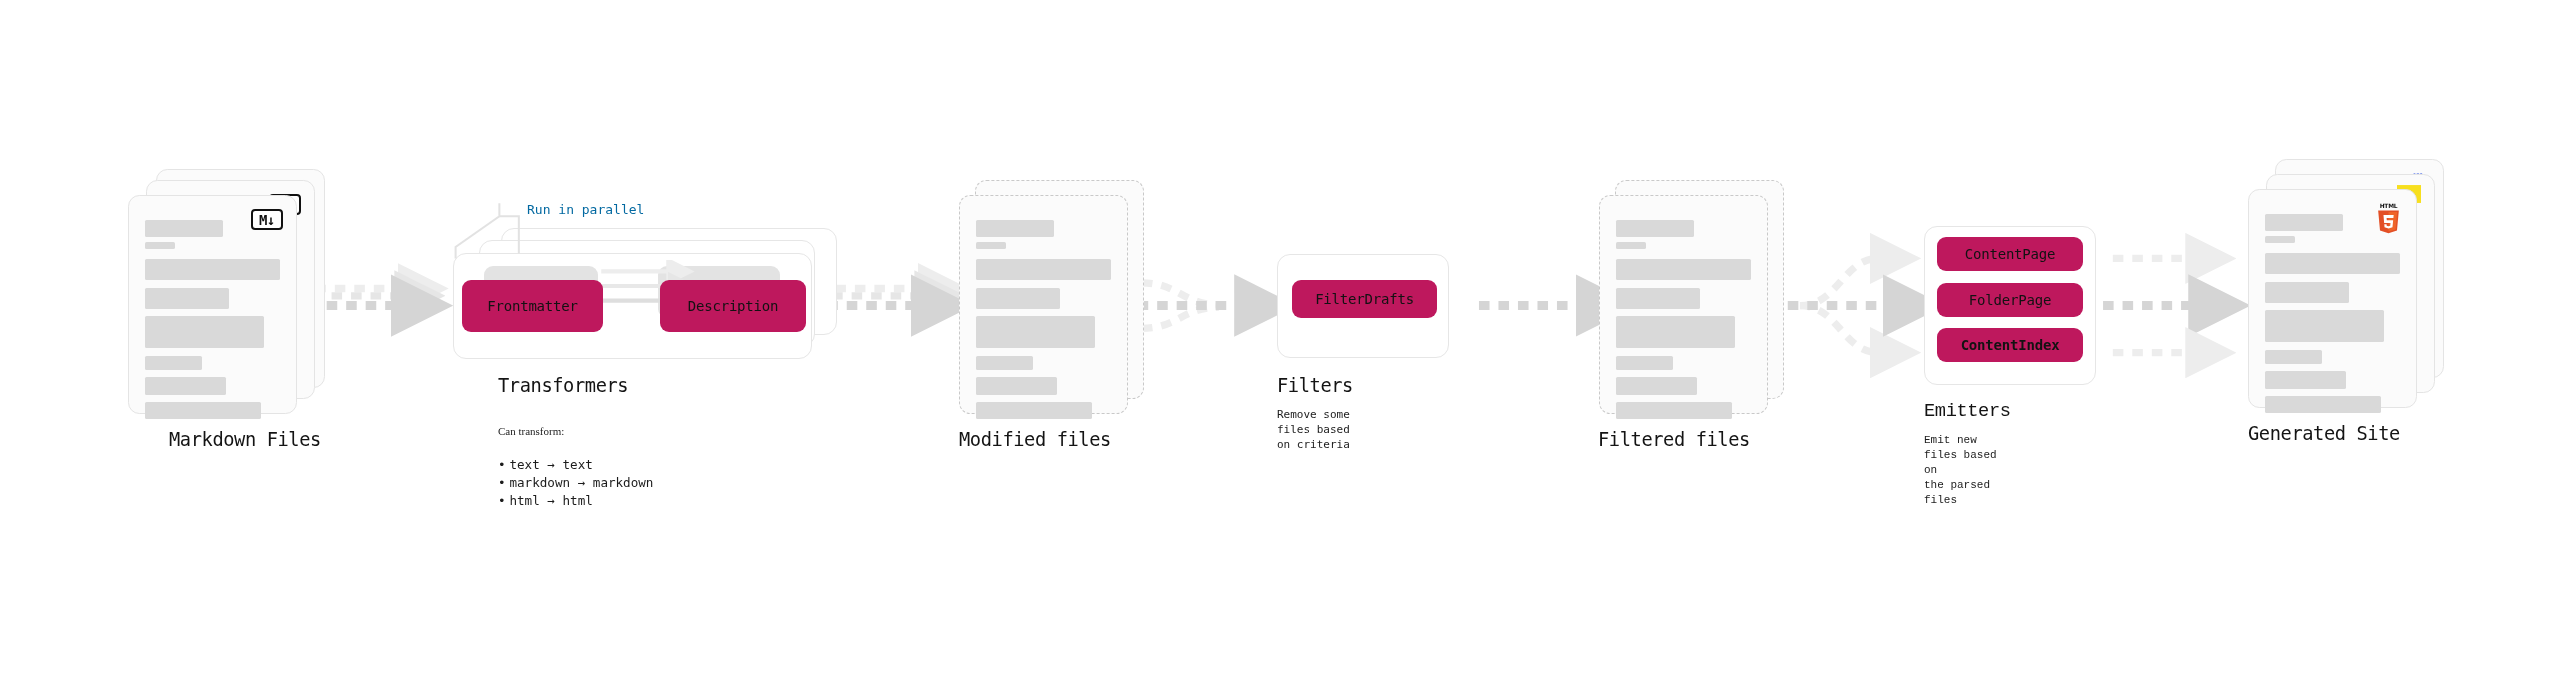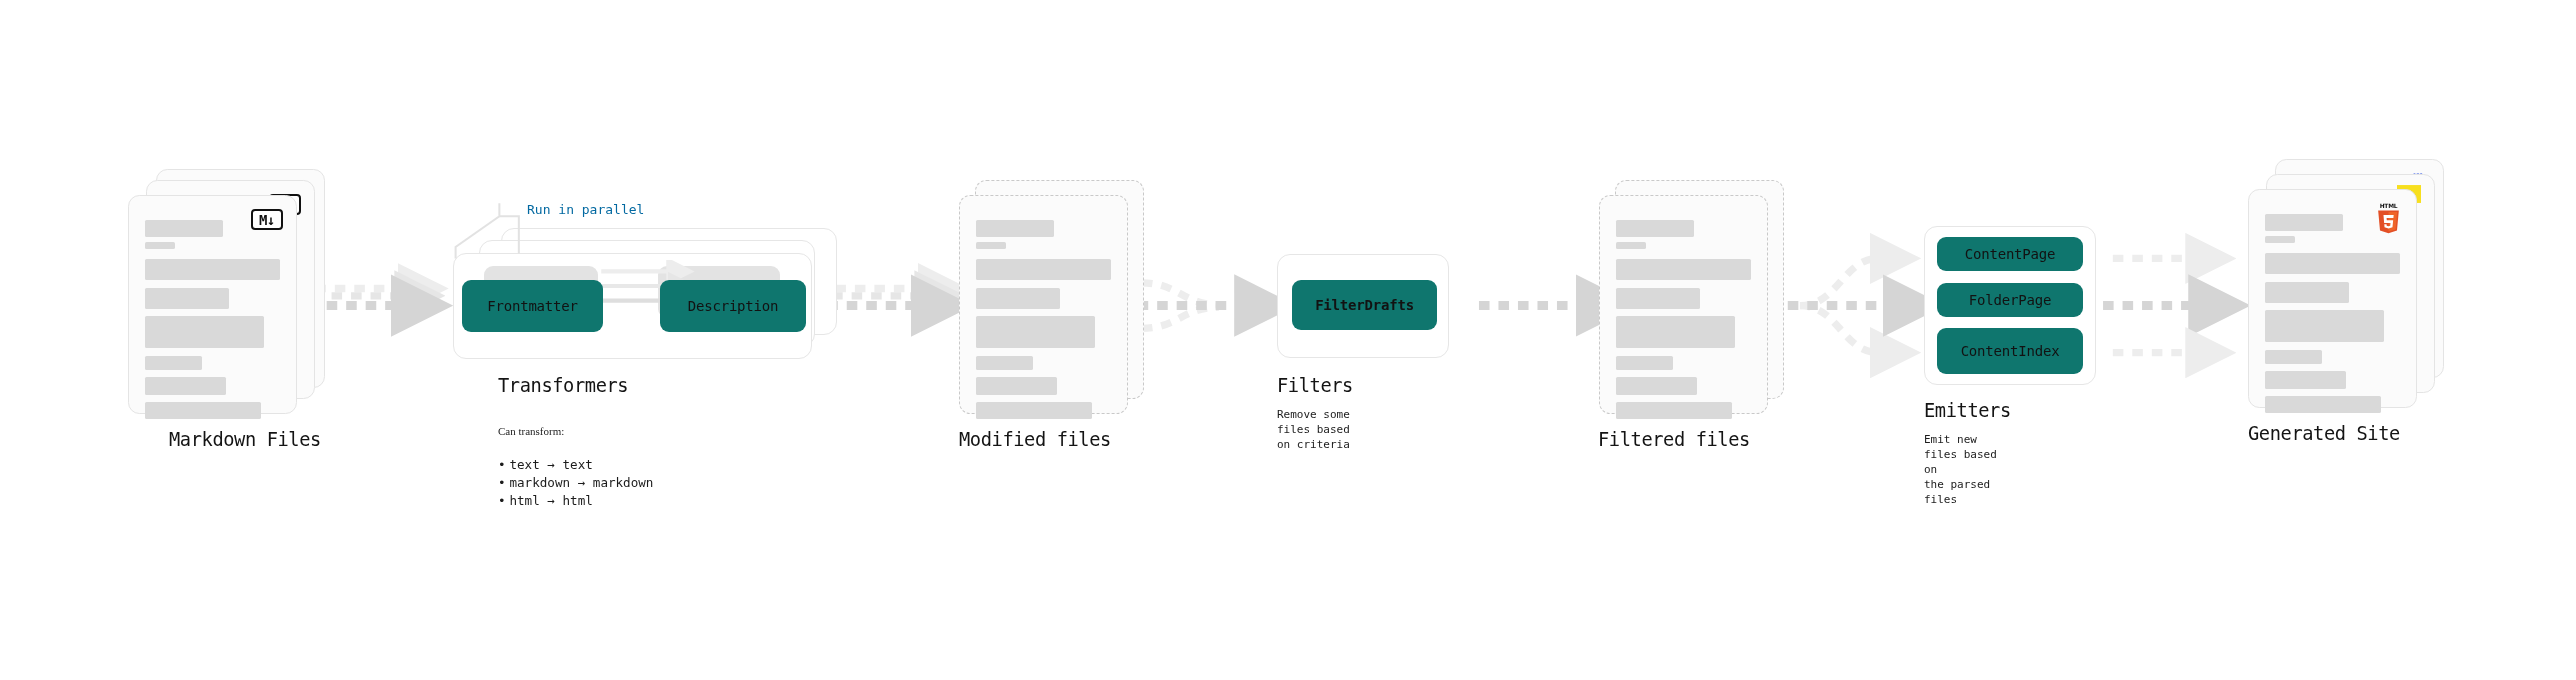--- a/index.html
+++ b/index.html
@@ -123,21 +123,21 @@
     position: absolute;
     border: 1.6px solid #e6e6e6;
     border-radius: 13px;
     background: #ffffff;
   }
   .procbox.layer {
     background: #ffffff;
   }
   .pill {
     position: absolute;
-    background: #0f766e;
+    background: #be185d;
     border-radius: 9px;
     display: flex;
     align-items: center;
     justify-content: center;
     font-size: 14px;
     color: #121212;
     letter-spacing: -0.2px;
     white-space: nowrap;
   }
   .pill.faded1 { background: #ebebeb; color: transparent; }
@@ -290,21 +290,21 @@
         <div class="bar w86" style="height:16.3px"></div>
       </div>
     </div>
     <div class="caption" style="left:959px; top:429px;">
       <div class="title">Modified files</div>
     </div>
   </div>
 
   <div class="node">
     <div class="procbox" style="left:1277px; top:254px; width:172px; height:104px;"></div>
-    <div class="pill" style="left:1292px; top:280px; width:145px; height:50px;font-weight:bold;">FilterDrafts</div>
+    <div class="pill" style="left:1292px; top:280px; width:145px; height:38px;">FilterDrafts</div>
     <div class="caption" style="left:1277px; top:375px;">
       <div class="title">Filters</div>
       <div class="desc">Remove some files based
 on criteria</div>
     </div>
   </div>
 
   <div class="node">
     <div class="card dashed" style="left:1615px; top:180px; z-index:1;"></div>
     <div class="card dashed" style="left:1599px; top:195px; z-index:2;">
@@ -322,22 +322,22 @@
     <div class="caption" style="left:1598px; top:429px;">
       <div class="title">Filtered files</div>
       <div class="desc"></div>
     </div>
   </div>
 
   <div class="node">
     <div class="procbox" style="left:1924px; top:226px; width:172px; height:159px;"></div>
     <div class="pill" style="left:1937px; top:237px; width:146px; height:34px;">ContentPage</div>
     <div class="pill" style="left:1937px; top:283px; width:146px; height:34px;">FolderPage</div>
-    <div class="pill" style="left:1937px; top:328px; width:146px; height:46px;">ContentIndex</div>
-    <div class="caption" style="left:1924px; top:400px;">
+    <div class="pill" style="left:1937px; top:328px; width:146px; height:34px;font-weight:bold;">ContentIndex</div>
+    <div class="caption" style="left:1924px; top:400px;font-family:Liberation Mono, monospace;">
       <div class="title">Emitters</div>
       <div class="desc">Emit new files based on
 the parsed files</div>
     </div>
   </div>
 
   <div class="node">
 
     <div class="card" style="left:2275px; top:159px; z-index:1;">
       <svg class="badge-mini" style="top:11.4px; right:14.6px;" viewBox="0 0 26 16">

